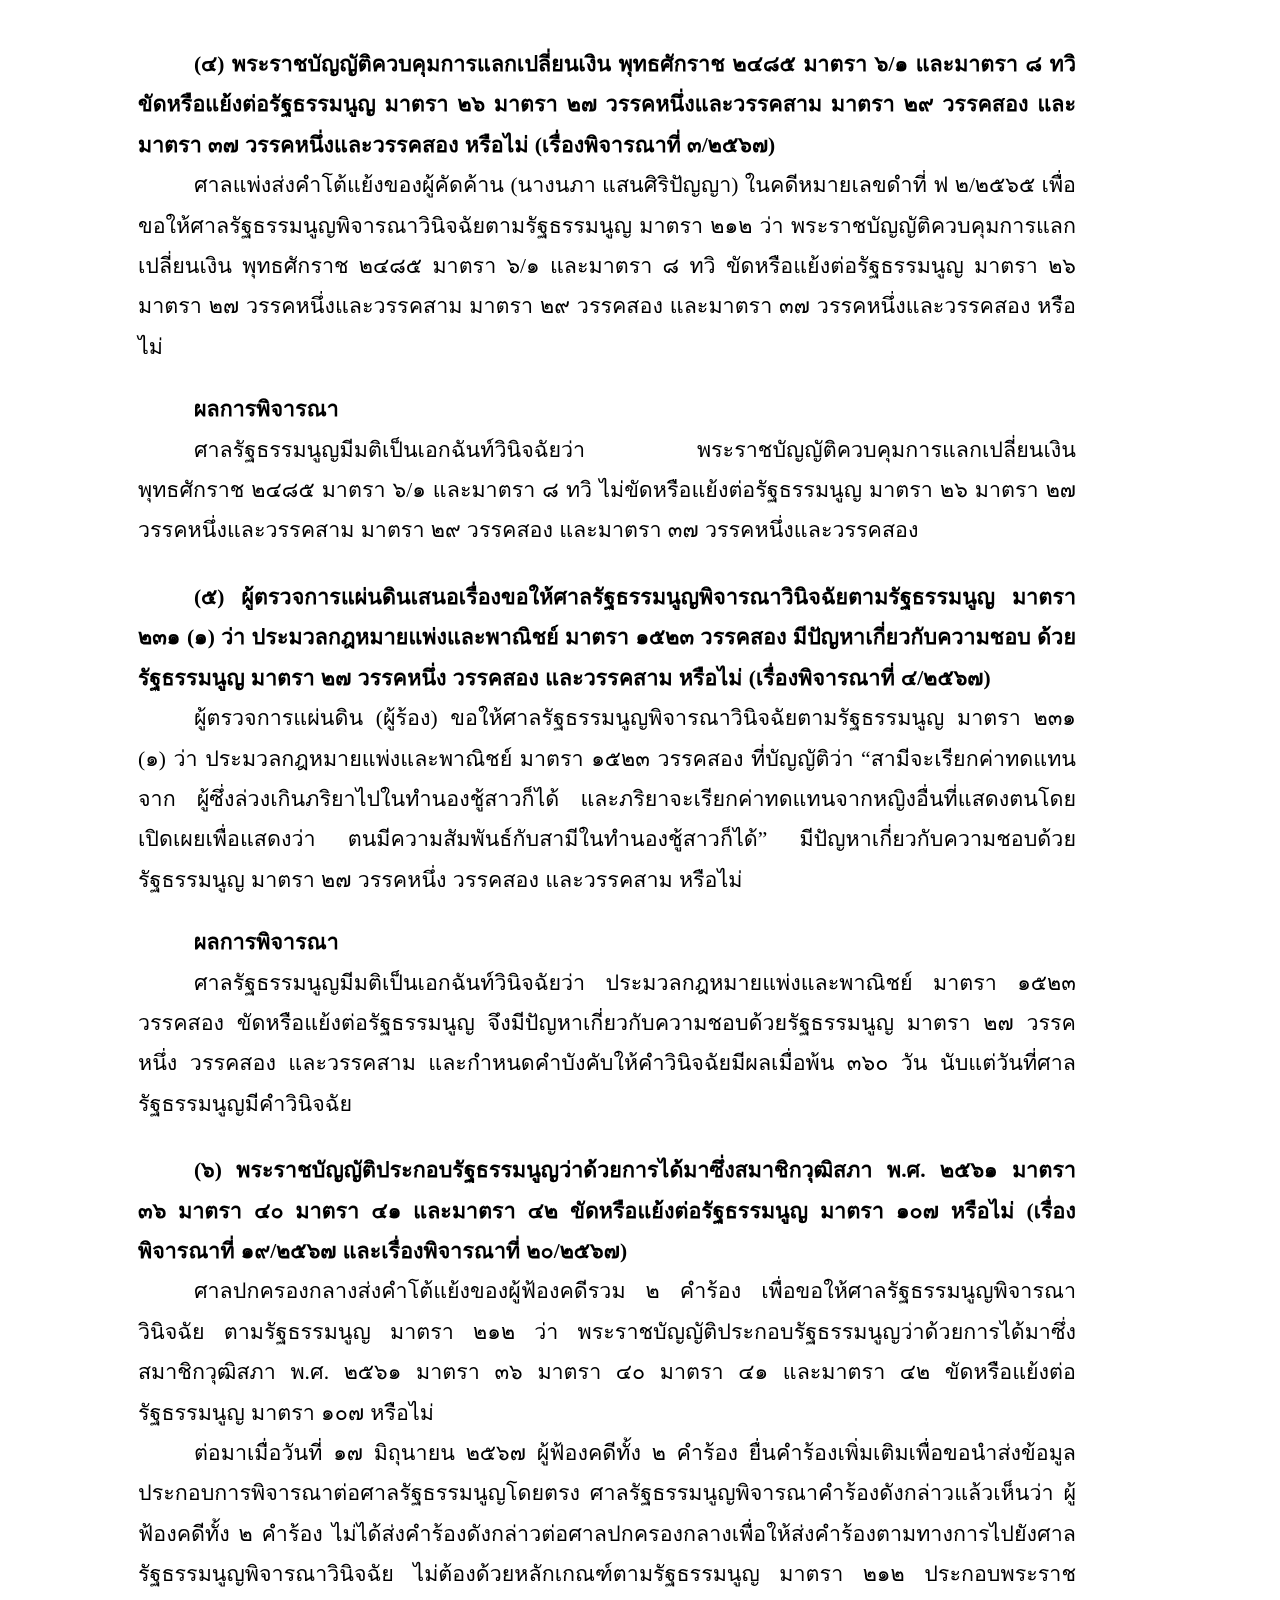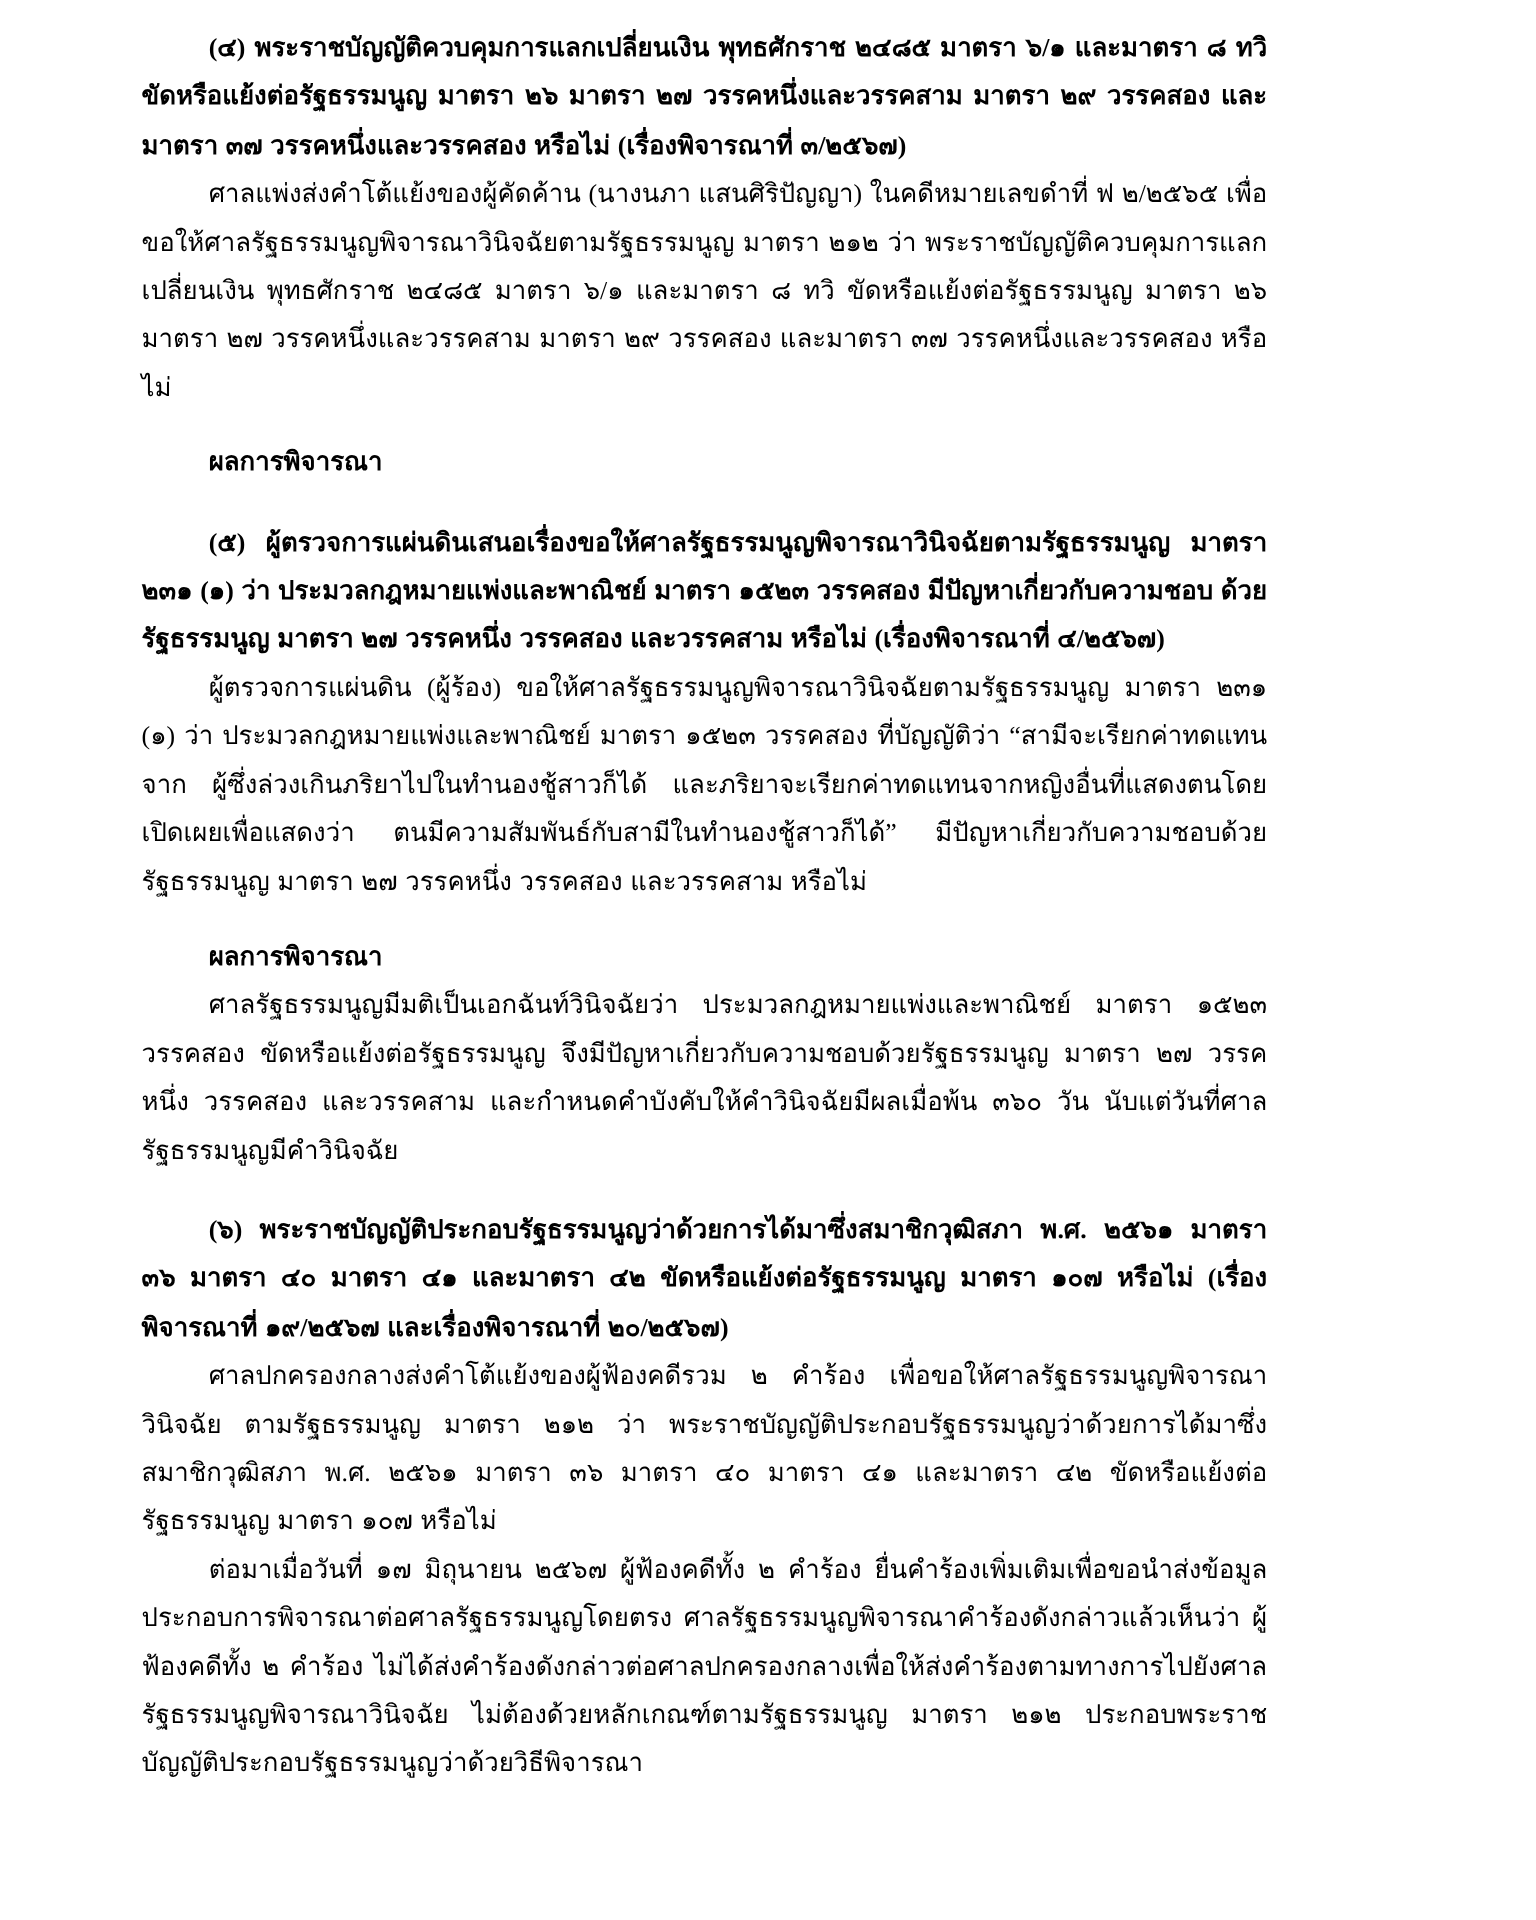--- a/index.html
+++ b/index.html
@@ -11,21 +11,22 @@
     width: 1280px;
     height: 1600px;
     font-family: "Liberation Serif", "DejaVu Serif", serif;
     color: #000000;
   }
   .page {
     position: relative;
     width: 1196px;
     height: 1600px;
     box-sizing: border-box;
-    padding: 20px 140px 40px 118px;
+    padding: 44px 140px 40px 118px;
+    margin-left: 20px;
   }
   .doc-body {
     font-size: 21.5px;
     line-height: 1.88;
     text-align: justify;
     text-justify: inter-word;
     word-spacing: 0.04em;
   }
   p {
     margin: 0;
@@ -53,20 +54,21 @@
 </head>
 <body>
 
 <div class="page">
   <div class="doc-body">
 
     <p class="para indent bold">(๔)  พระราชบัญญัติควบคุมการแลกเปลี่ยนเงิน  พุทธศักราช  ๒๔๘๕  มาตรา  ๖/๑  และมาตรา  ๘  ทวิ  ขัดหรือแย้งต่อรัฐธรรมนูญ  มาตรา  ๒๖  มาตรา  ๒๗  วรรคหนึ่งและวรรคสาม  มาตรา  ๒๙  วรรคสอง  และมาตรา  ๓๗  วรรคหนึ่งและวรรคสอง  หรือไม่  (เรื่องพิจารณาที่  ๓/๒๕๖๗)</p>
     <p class="para indent">ศาลแพ่งส่งคำโต้แย้งของผู้คัดค้าน  (นางนภา  แสนศิริปัญญา)  ในคดีหมายเลขดำที่  ฟ  ๒/๒๕๖๕ เพื่อขอให้ศาลรัฐธรรมนูญพิจารณาวินิจฉัยตามรัฐธรรมนูญ  มาตรา  ๒๑๒  ว่า  พระราชบัญญัติควบคุมการแลกเปลี่ยนเงิน พุทธศักราช  ๒๔๘๕  มาตรา  ๖/๑  และมาตรา  ๘  ทวิ  ขัดหรือแย้งต่อรัฐธรรมนูญ  มาตรา  ๒๖  มาตรา  ๒๗ วรรคหนึ่งและวรรคสาม  มาตรา  ๒๙  วรรคสอง  และมาตรา  ๓๗  วรรคหนึ่งและวรรคสอง  หรือไม่</p>
 
     <p class="heading-underline"><span class="u">ผลการพิจารณา</span></p>
+    <p class="para indent">ศาลรัฐธรรมนูญมีมติเป็นเอกฉันท์วินิจฉัยว่า  พระราชบัญญัติควบคุมการแลกเปลี่ยนเงิน พุทธศักราช  ๒๔๘๕  มาตรา  ๖/๑  และมาตรา  ๘  ทวิ  ไม่ขัดหรือแย้งต่อรัฐธรรมนูญ  มาตรา  ๒๖  มาตรา  ๒๗ วรรคหนึ่งและวรรคสาม  มาตรา  ๒๙  วรรคสอง  และมาตรา  ๓๗  วรรคหนึ่งและวรรคสอง</p>
 
     <div class="gap-md"></div>
 
     <p class="para indent bold">(๕)  ผู้ตรวจการแผ่นดินเสนอเรื่องขอให้ศาลรัฐธรรมนูญพิจารณาวินิจฉัยตามรัฐธรรมนูญ มาตรา  ๒๓๑  (๑)  ว่า  ประมวลกฎหมายแพ่งและพาณิชย์  มาตรา  ๑๕๒๓  วรรคสอง  มีปัญหาเกี่ยวกับความชอบ ด้วยรัฐธรรมนูญ  มาตรา  ๒๗  วรรคหนึ่ง  วรรคสอง  และวรรคสาม  หรือไม่  (เรื่องพิจารณาที่  ๔/๒๕๖๗)</p>
     <p class="para indent">ผู้ตรวจการแผ่นดิน  (ผู้ร้อง)  ขอให้ศาลรัฐธรรมนูญพิจารณาวินิจฉัยตามรัฐธรรมนูญ  มาตรา  ๒๓๑  (๑) ว่า  ประมวลกฎหมายแพ่งและพาณิชย์  มาตรา  ๑๕๒๓  วรรคสอง  ที่บัญญัติว่า  “สามีจะเรียกค่าทดแทนจาก ผู้ซึ่งล่วงเกินภริยาไปในทำนองชู้สาวก็ได้  และภริยาจะเรียกค่าทดแทนจากหญิงอื่นที่แสดงตนโดยเปิดเผยเพื่อแสดงว่า ตนมีความสัมพันธ์กับสามีในทำนองชู้สาวก็ได้”  มีปัญหาเกี่ยวกับความชอบด้วยรัฐธรรมนูญ  มาตรา  ๒๗  วรรคหนึ่ง วรรคสอง  และวรรคสาม  หรือไม่</p>
 
     <p class="heading-underline"><span class="u">ผลการพิจารณา</span></p>
     <p class="para indent">ศาลรัฐธรรมนูญมีมติเป็นเอกฉันท์วินิจฉัยว่า  ประมวลกฎหมายแพ่งและพาณิชย์  มาตรา  ๑๕๒๓ วรรคสอง  ขัดหรือแย้งต่อรัฐธรรมนูญ  จึงมีปัญหาเกี่ยวกับความชอบด้วยรัฐธรรมนูญ  มาตรา  ๒๗  วรรคหนึ่ง  วรรคสอง และวรรคสาม  และกำหนดคำบังคับให้คำวินิจฉัยมีผลเมื่อพ้น  ๓๖๐  วัน  นับแต่วันที่ศาลรัฐธรรมนูญมีคำวินิจฉัย</p>
 
     <div class="gap-md"></div>

